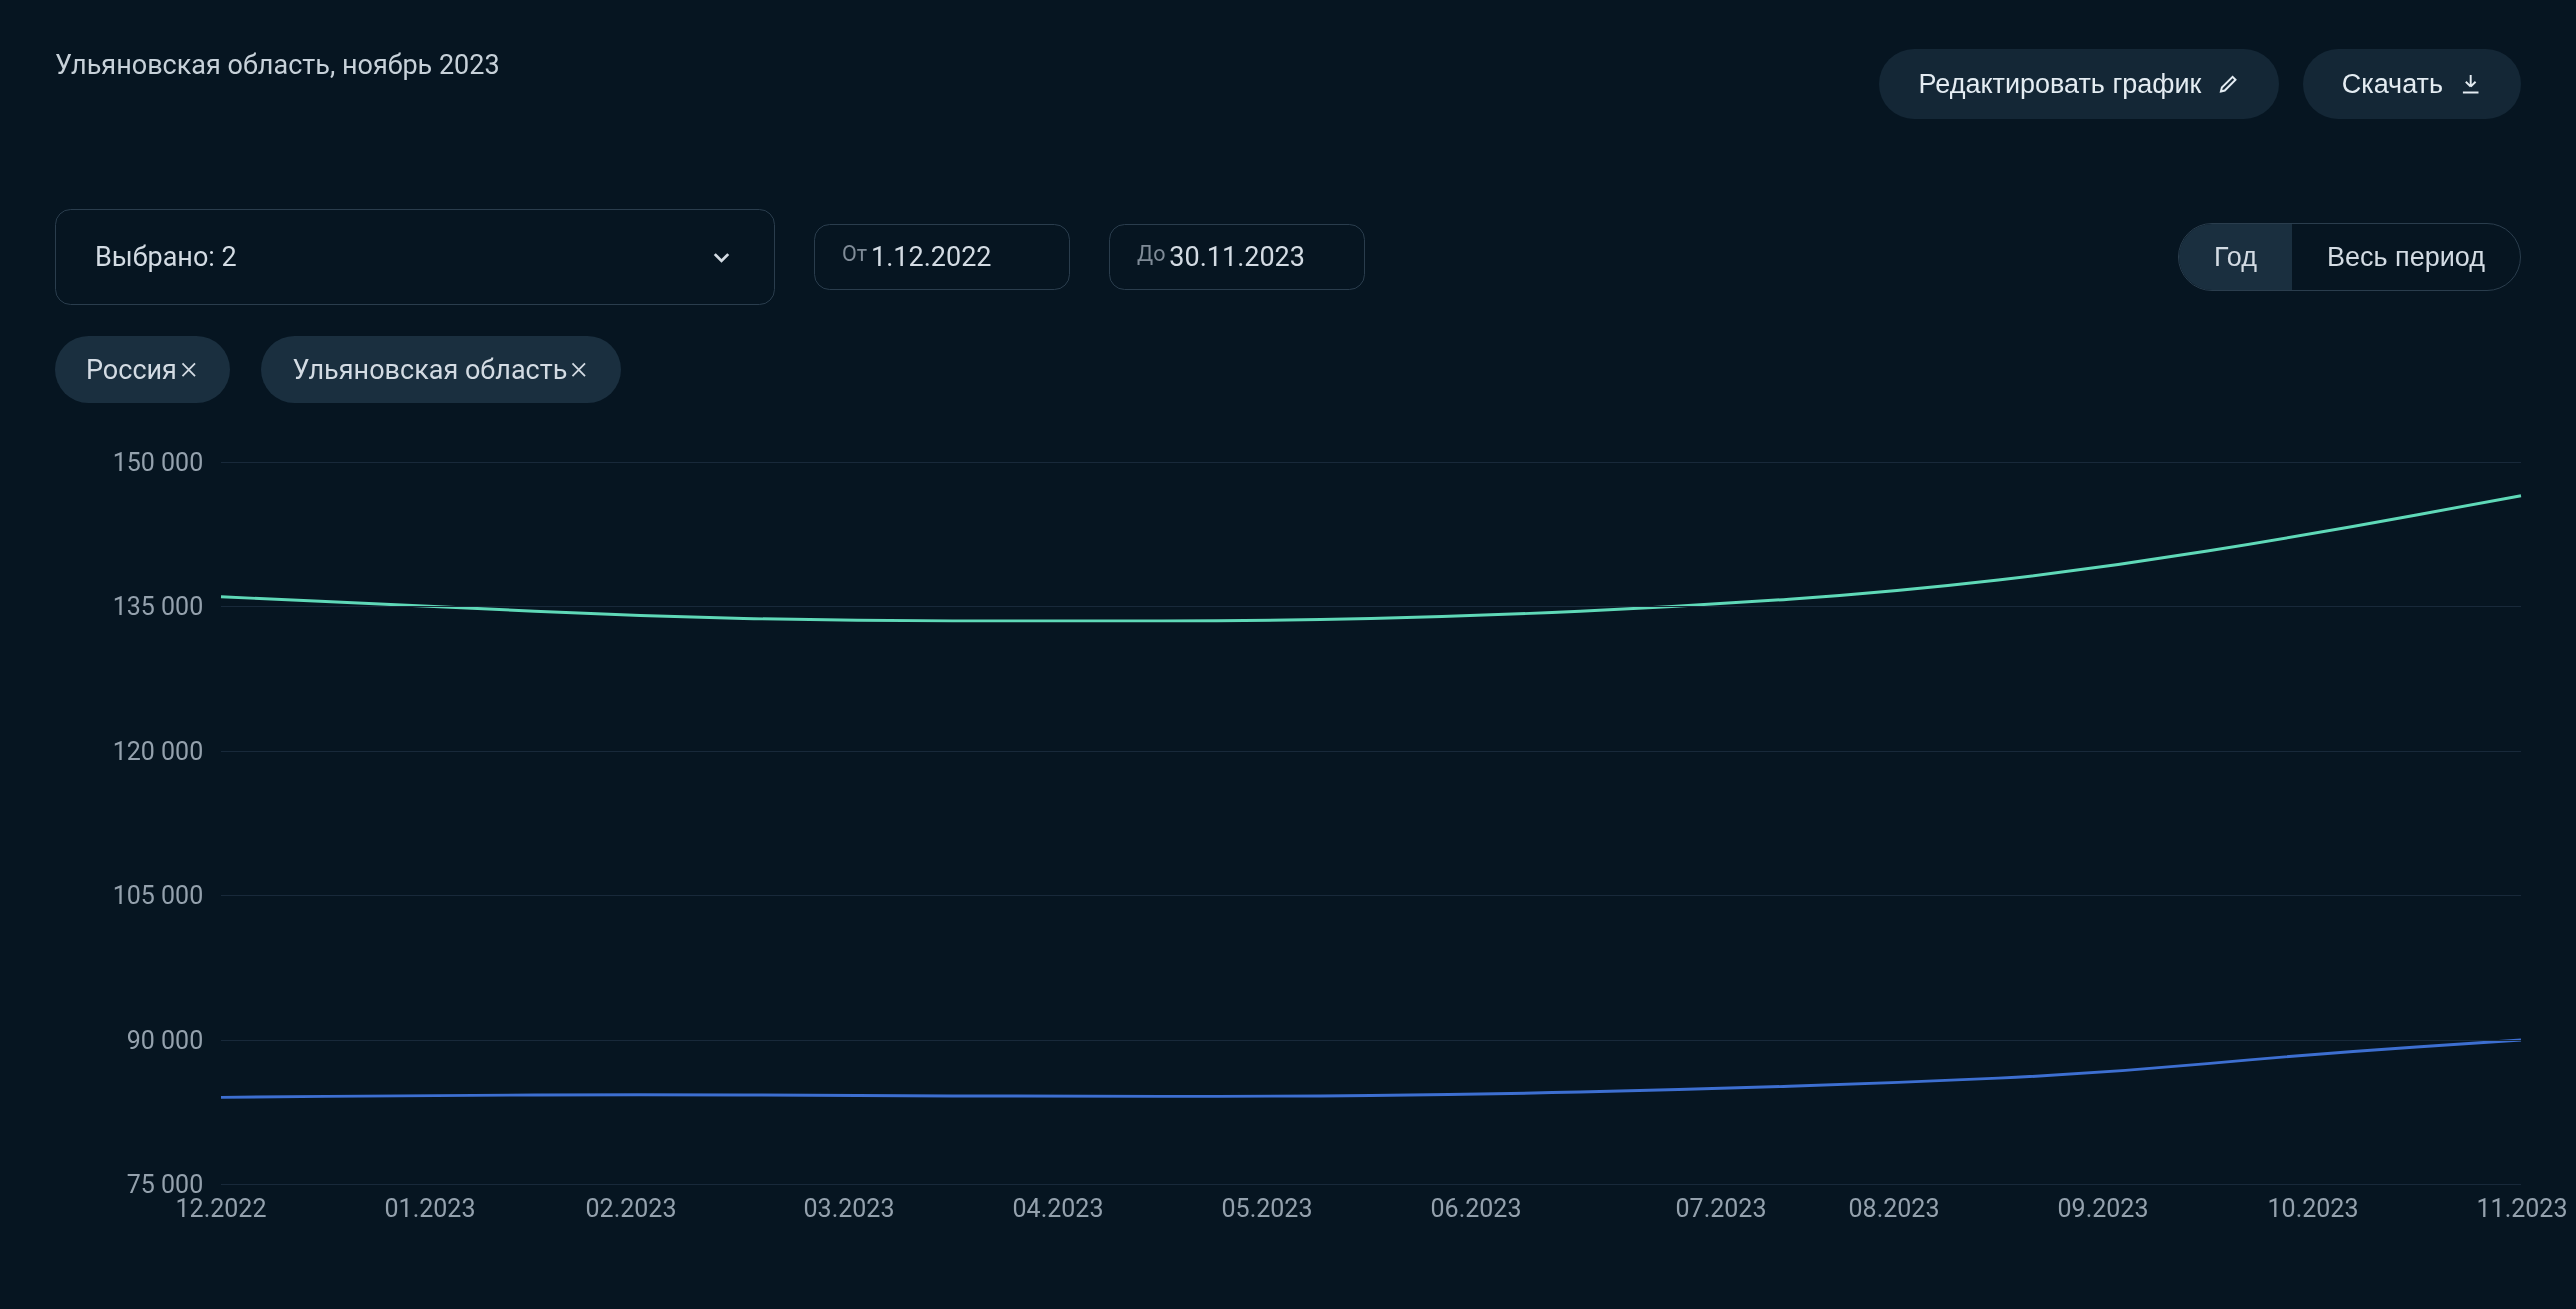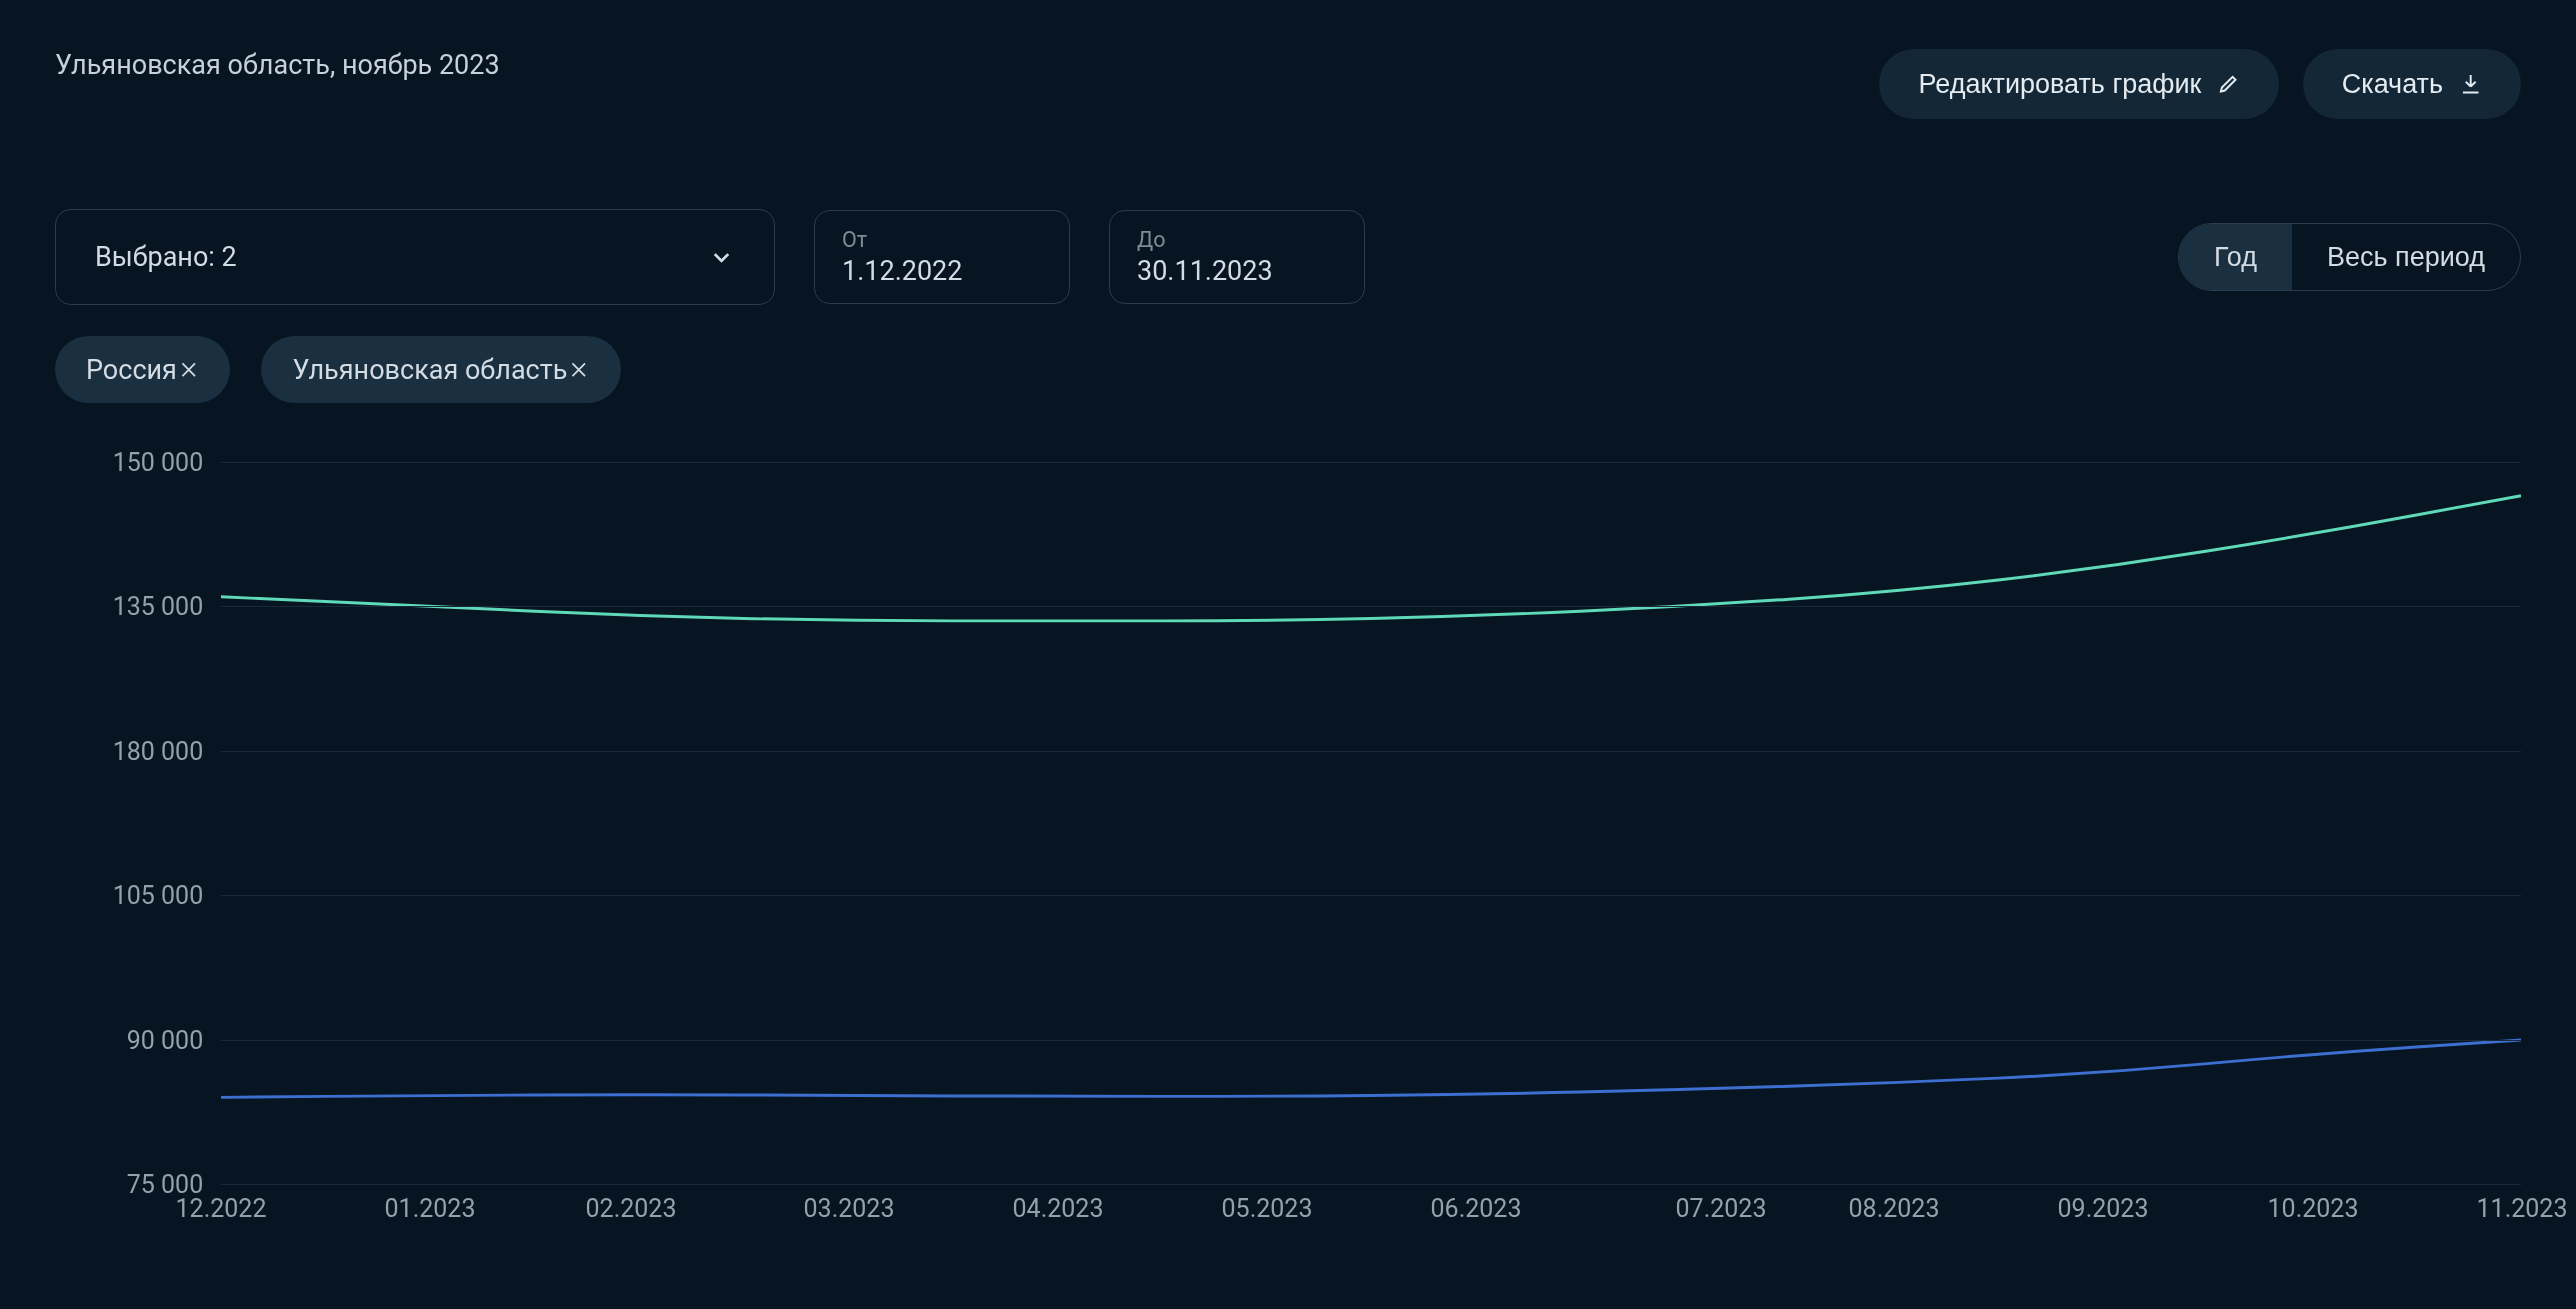--- a/index.html
+++ b/index.html
@@ -52,21 +52,21 @@
     font-size: 27px;
     color: #d3dbe3;
     cursor: pointer;
   }
   .date-box {
     border: 1px solid #2a3d4d;
     border-radius: 15.6px;
     padding: 15.6px 27px 15.6px 27px;
     width: 256px;
     display: flex;
-    flex-direction: column;
+    flex-direction: row;
     gap: 3.9px;
   }
   .date-box .label { font-size: 21.5px; color: #7f8b97; }
   .date-box .value { font-size: 27px; color: #d3dbe3; }
   .spacer { flex: 1; }
   .toggle-group {
     display: inline-flex;
     border: 1px solid #2a3d4d;
     border-radius: 39px;
     overflow: hidden;
@@ -200,21 +200,21 @@
         <path d="M5 5l14 14M19 5L5 19" fill="none"></path>
       </svg>
     </div>
   </div>
 
 <div class="chart-area">
   <div class="y-axis" id="y-axis">
       <div class="y-tick" style="top: 722px;">75 000</div>
       <div class="y-tick" style="top: 578px;">90 000</div>
       <div class="y-tick" style="top: 433px;">105 000</div>
-      <div class="y-tick" style="top: 289px;">180 000</div>
+      <div class="y-tick" style="top: 289px;">120 000</div>
       <div class="y-tick" style="top: 144px;">135 000</div>
       <div class="y-tick" style="top: 0px;">150 000</div>
     </div>
   <div class="plot" id="plot">
     <svg class="lines" id="lines-svg" preserveAspectRatio="none" viewBox="0 0 2358 740">
         <path d="M 0 138.13333333333333 Q 0 138.13333333333333 107.18181818181819 143.06666666666666 Q 214.36363636363637 148 321.54545454545456 152.93333333333334 Q 428.72727272727275 157.86666666666667 535.9090909090909 160.33333333333331 Q 643.090909090909 162.79999999999995 750.2727272727273 162.79999999999995 Q 857.4545454545455 162.79999999999995 964.6363636363636 162.79999999999995 Q 1071.8181818181818 162.79999999999995 1179 160.33333333333331 Q 1286.181818181818 157.86666666666667 1393.3636363636363 152.93333333333334 Q 1500.5454545454545 148 1607.7272727272727 140.60000000000002 Q 1714.909090909091 133.20000000000005 1822.0909090909092 120.86666666666667 Q 1929.2727272727275 108.5333333333333 2036.4545454545455 91.26666666666665 Q 2143.6363636363635 74 2250.818181818182 54.26666666666665 T 2358 34.5333333333333" stroke="#5fd9b8" stroke-width="3" fill="none"></path>
         <path d="M 0 651.2 Q 0 651.2 107.18181818181819 650.2133333333334 Q 214.36363636363637 649.2266666666667 321.54545454545456 648.7333333333333 Q 428.72727272727275 648.24 535.9090909090909 648.7333333333333 Q 643.090909090909 649.2266666666667 750.2727272727273 649.72 Q 857.4545454545455 650.2133333333334 964.6363636363636 650.2133333333334 Q 1071.8181818181818 650.2133333333334 1179 649.2266666666667 Q 1286.181818181818 648.24 1393.3636363636363 645.7733333333333 Q 1500.5454545454545 643.3066666666666 1607.7272727272727 639.8533333333332 Q 1714.909090909091 636.4 1822.0909090909092 631.4666666666667 Q 1929.2727272727275 626.5333333333333 2036.4545454545455 616.6666666666666 Q 2143.6363636363635 606.8 2250.818181818182 599.5874666666666 T 2358 592.3749333333333" stroke="#3d6fd1" stroke-width="3" fill="none"></path>
       </svg>
   <div class="gridline" style="top: 722px;"></div>
       <div class="gridline" style="top: 578px;"></div>

